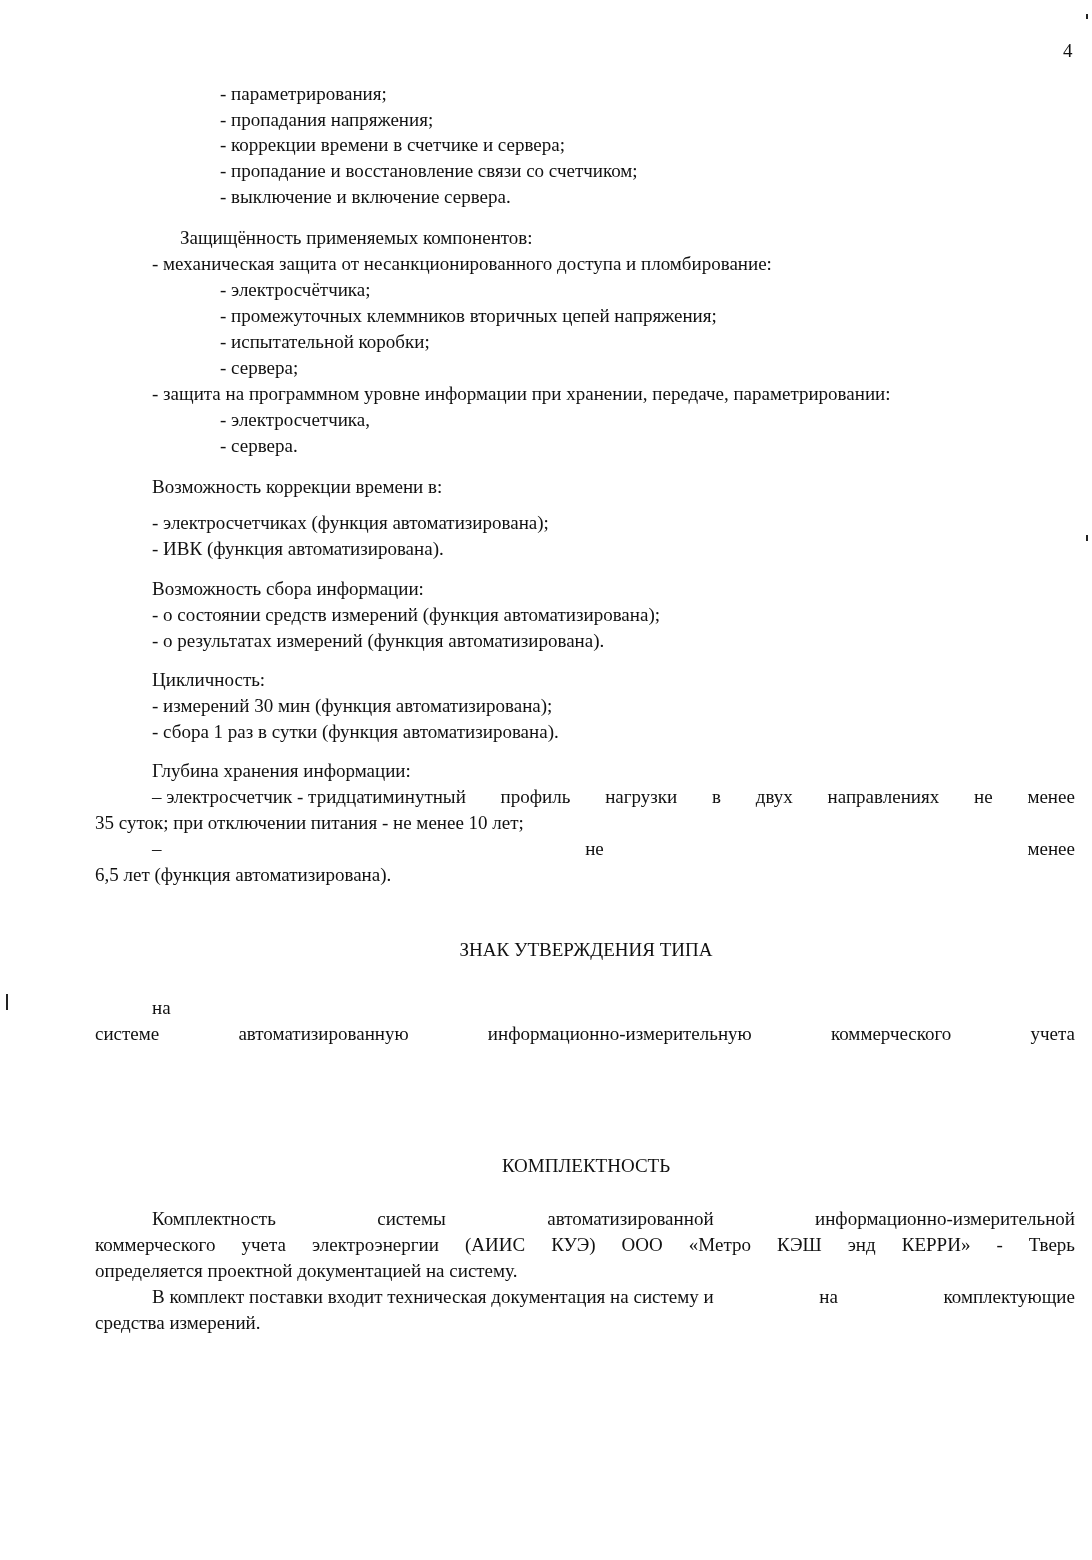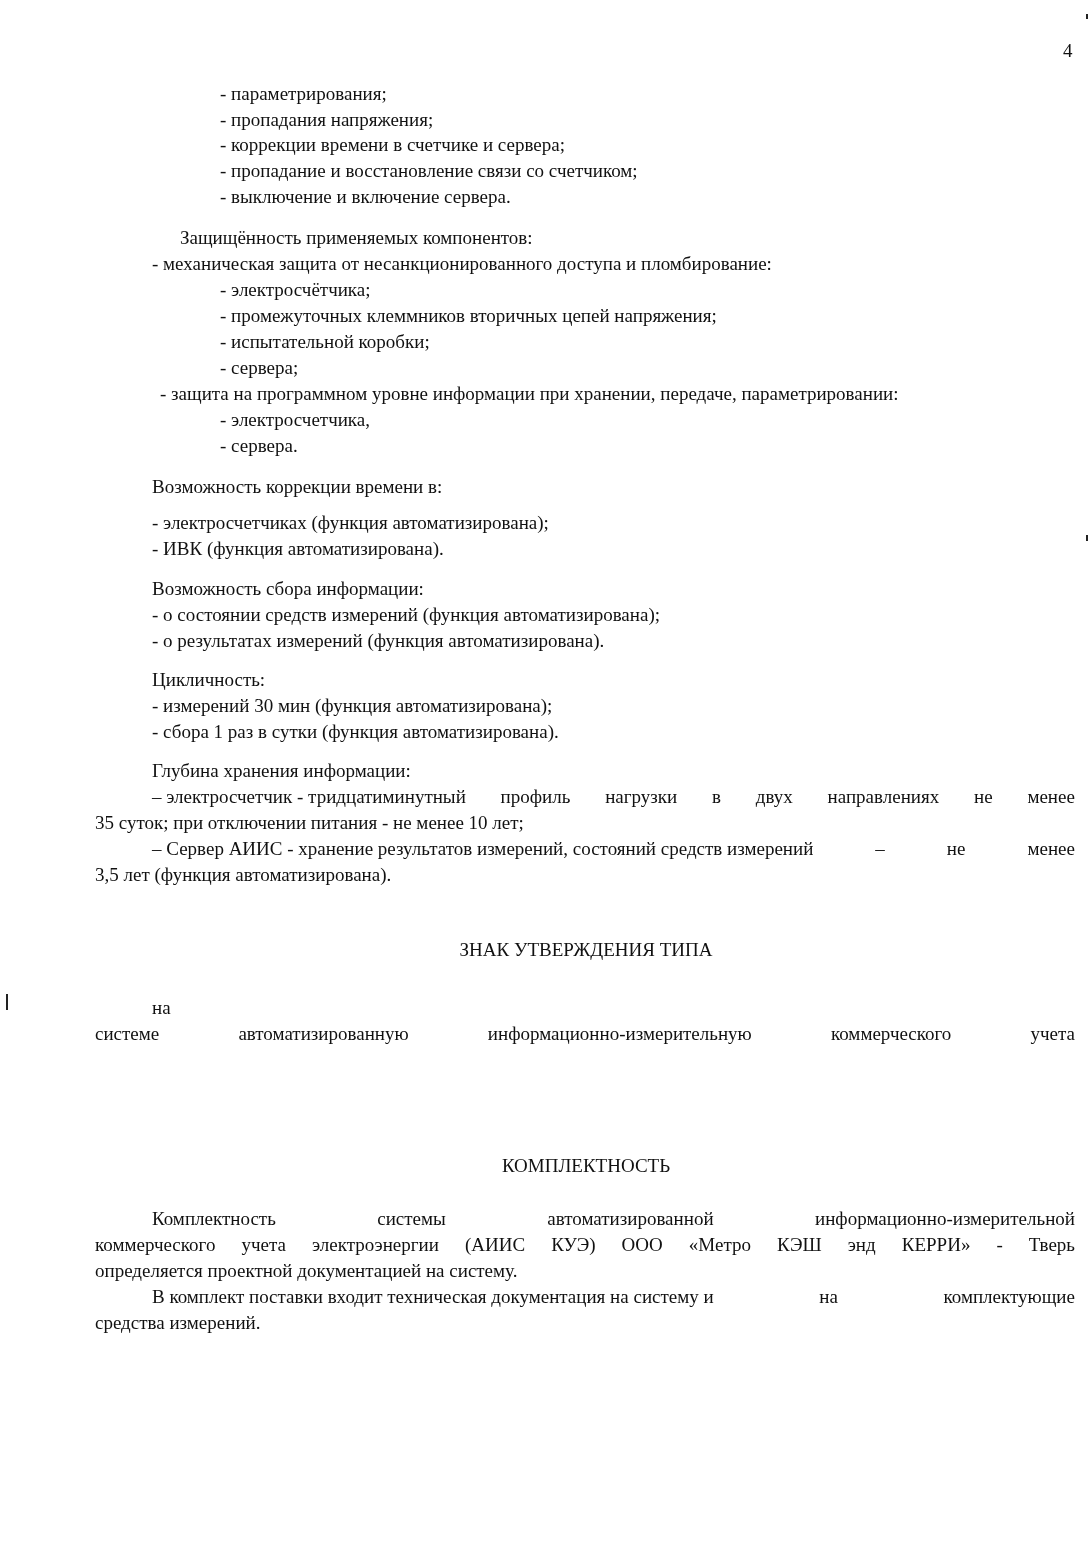--- a/index.html
+++ b/index.html
@@ -23,21 +23,21 @@
 <div class="line" style="left:220px;top:132px;">- коррекции времени в счетчике и сервера;</div>
 <div class="line" style="left:220px;top:158px;">- пропадание и восстановление связи со счетчиком;</div>
 <div class="line" style="left:220px;top:184px;">- выключение и включение сервера.</div>
 
 <div class="line" style="left:152px;top:225px;margin-left:28px;">Защищённость применяемых компонентов:</div>
 <div class="line" style="left:152px;top:251px;">- механическая защита от несанкционированного доступа и пломбирование:</div>
 <div class="line" style="left:220px;top:277px;">- электросчётчика;</div>
 <div class="line" style="left:220px;top:303px;">- промежуточных клеммников вторичных цепей напряжения;</div>
 <div class="line" style="left:220px;top:329px;">- испытательной коробки;</div>
 <div class="line" style="left:220px;top:355px;">- сервера;</div>
-<div class="line" style="left:160px;top:381px;text-align:right;">- защита на программном уровне информации при хранении, передаче, параметрировании:</div>
+<div class="line" style="left:152px;top:381px;text-align:right;">- защита на программном уровне информации при хранении, передаче, параметрировании:</div>
 <div class="line" style="left:220px;top:407px;">- электросчетчика,</div>
 <div class="line" style="left:220px;top:433px;">- сервера.</div>
 
 <div class="line" style="left:152px;top:474px;">Возможность коррекции времени в:</div>
 <div class="line" style="left:152px;top:510px;">- электросчетчиках (функция автоматизирована);</div>
 <div class="line" style="left:152px;top:536px;">- ИВК (функция автоматизирована).</div>
 
 <div class="line" style="left:152px;top:576px;">Возможность сбора информации:</div>
 <div class="line" style="left:152px;top:602px;">-  о состоянии средств измерений (функция автоматизирована);</div>
 <div class="line" style="left:152px;top:628px;">-  о результатах измерений (функция автоматизирована).</div>
@@ -55,26 +55,25 @@
     <span>в</span>
     <span>двух</span>
     <span>направлениях</span>
     <span>не</span>
     <span>менее</span>
   </div>
   <div>35 суток; при отключении питания - не менее 10 лет;</div>
 </div>
 <div class="justify" style="top:836px;">
   <div class="jline" style="margin-left:57px;">
-    <span>– Сервер АИИС - хранение результатов измерений, состояний средств измерений</span>
     <span>–</span>
     <span>не</span>
     <span>менее</span>
   </div>
-  <div>3,5 лет (функция автоматизирована).</div>
+  <div>6,5 лет (функция автоматизирована).</div>
 </div>
 
 <div class="heading" style="top:937px;">ЗНАК УТВЕРЖДЕНИЯ ТИПА</div>
 <div class="justify" style="top:995px;">
   <div class="jline" style="margin-left:57px;">
     <span>на</span>
   </div>
   <div class="jline">
     <span>системе</span>
     <span>автоматизированную</span>

